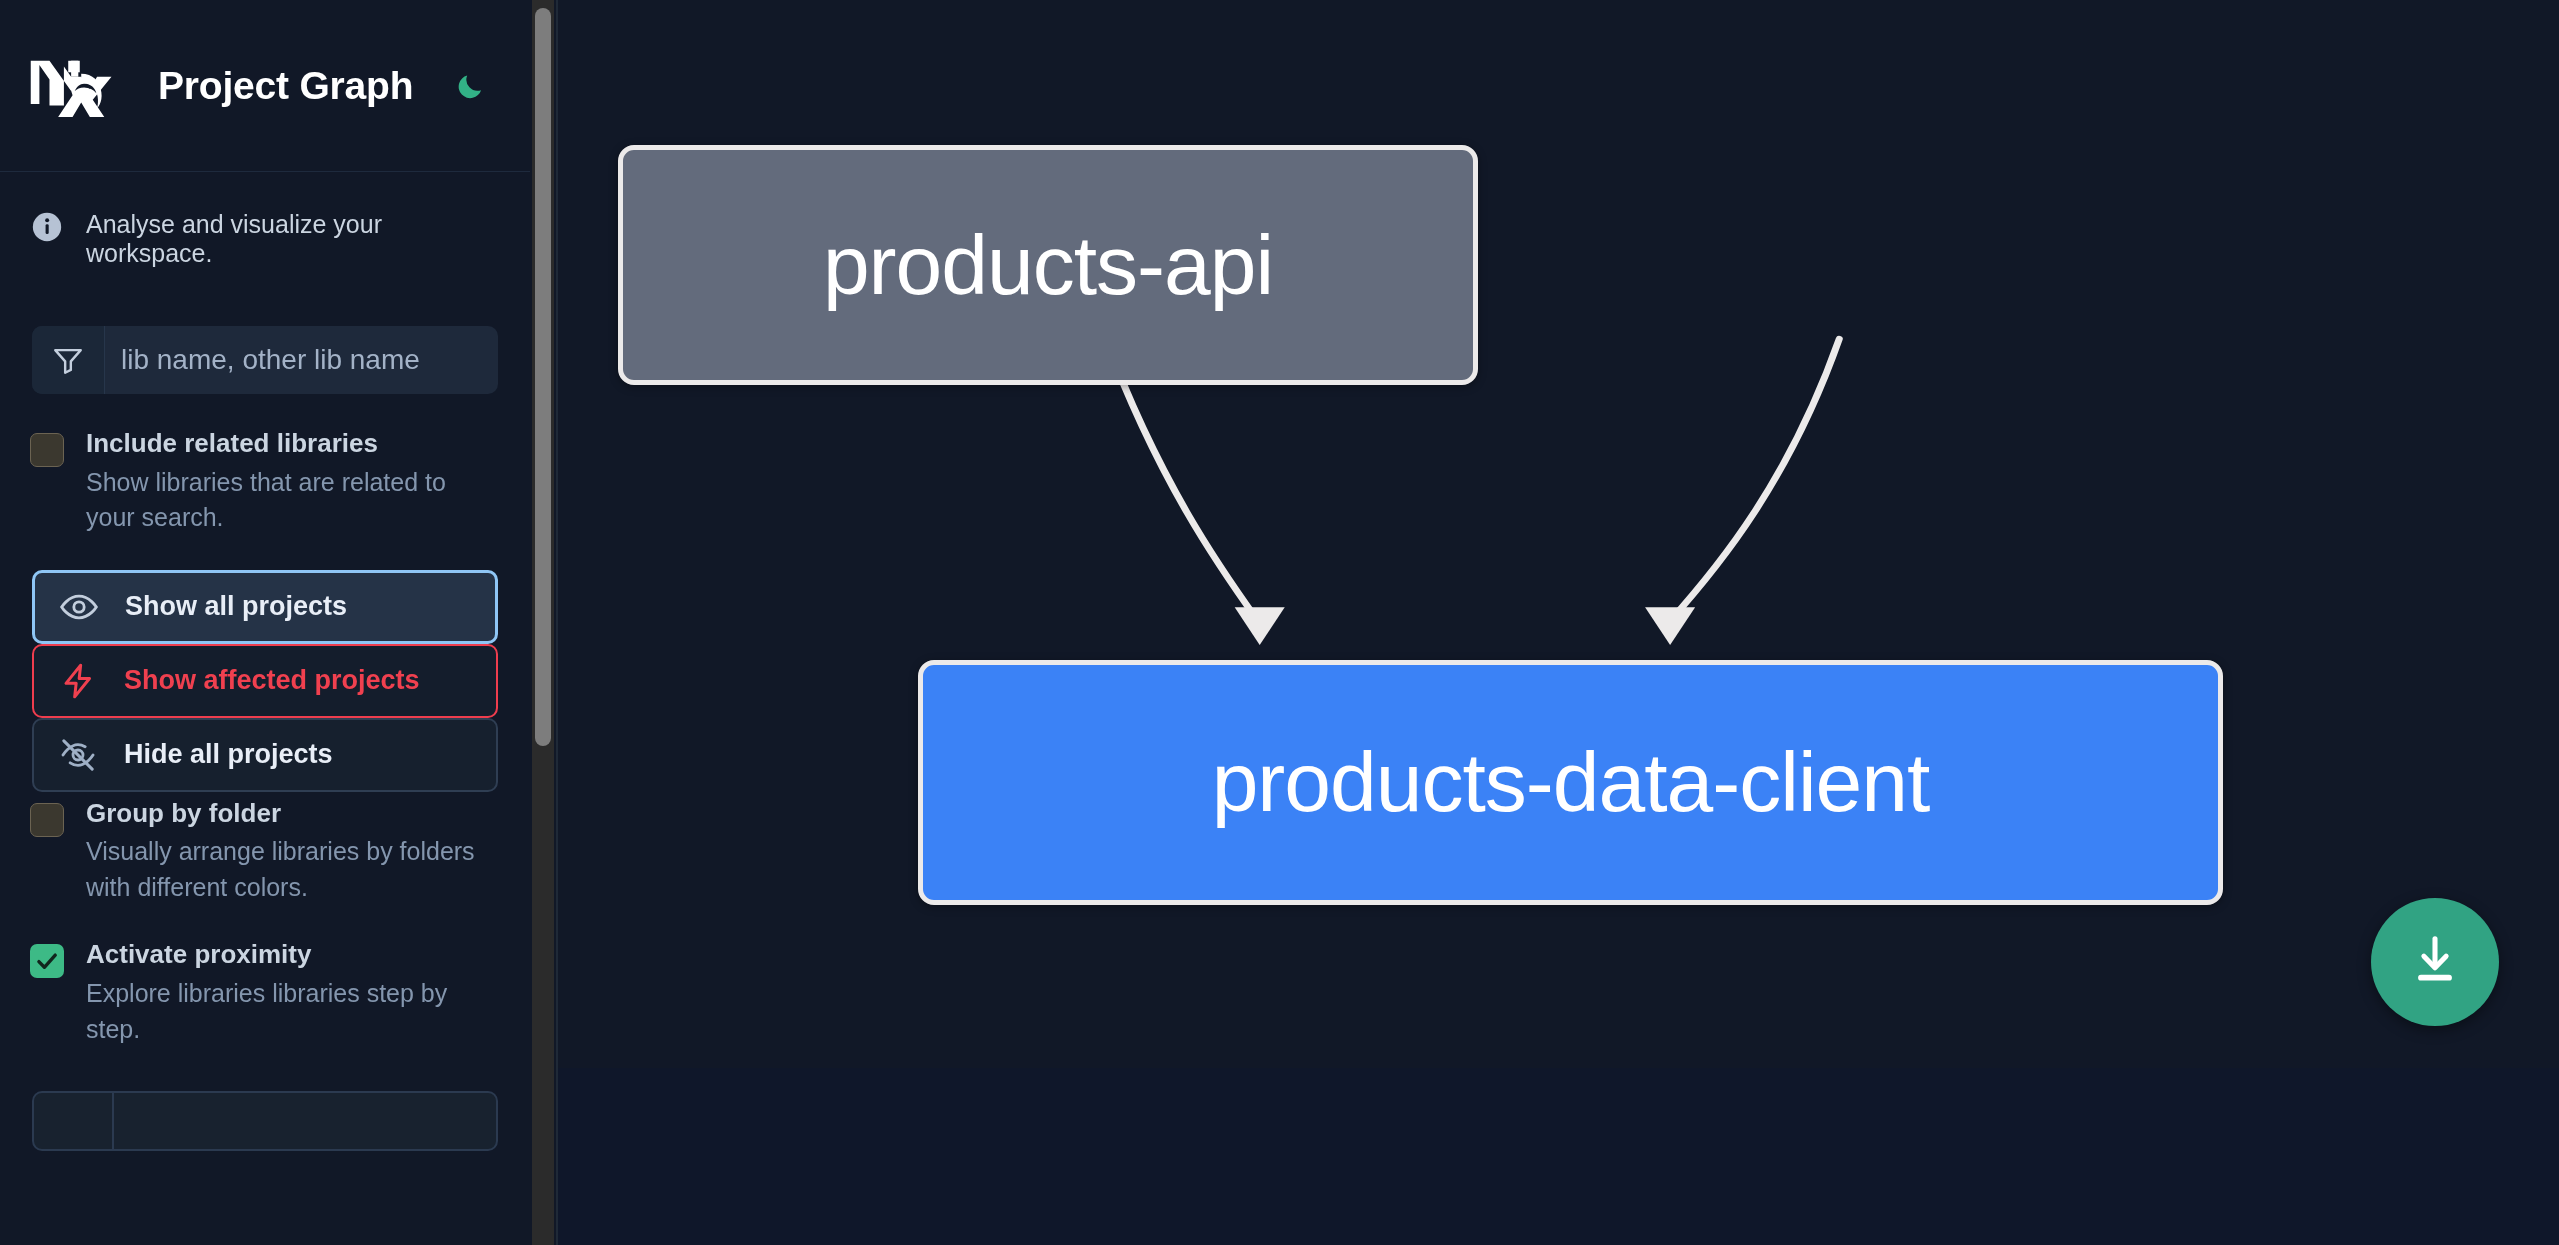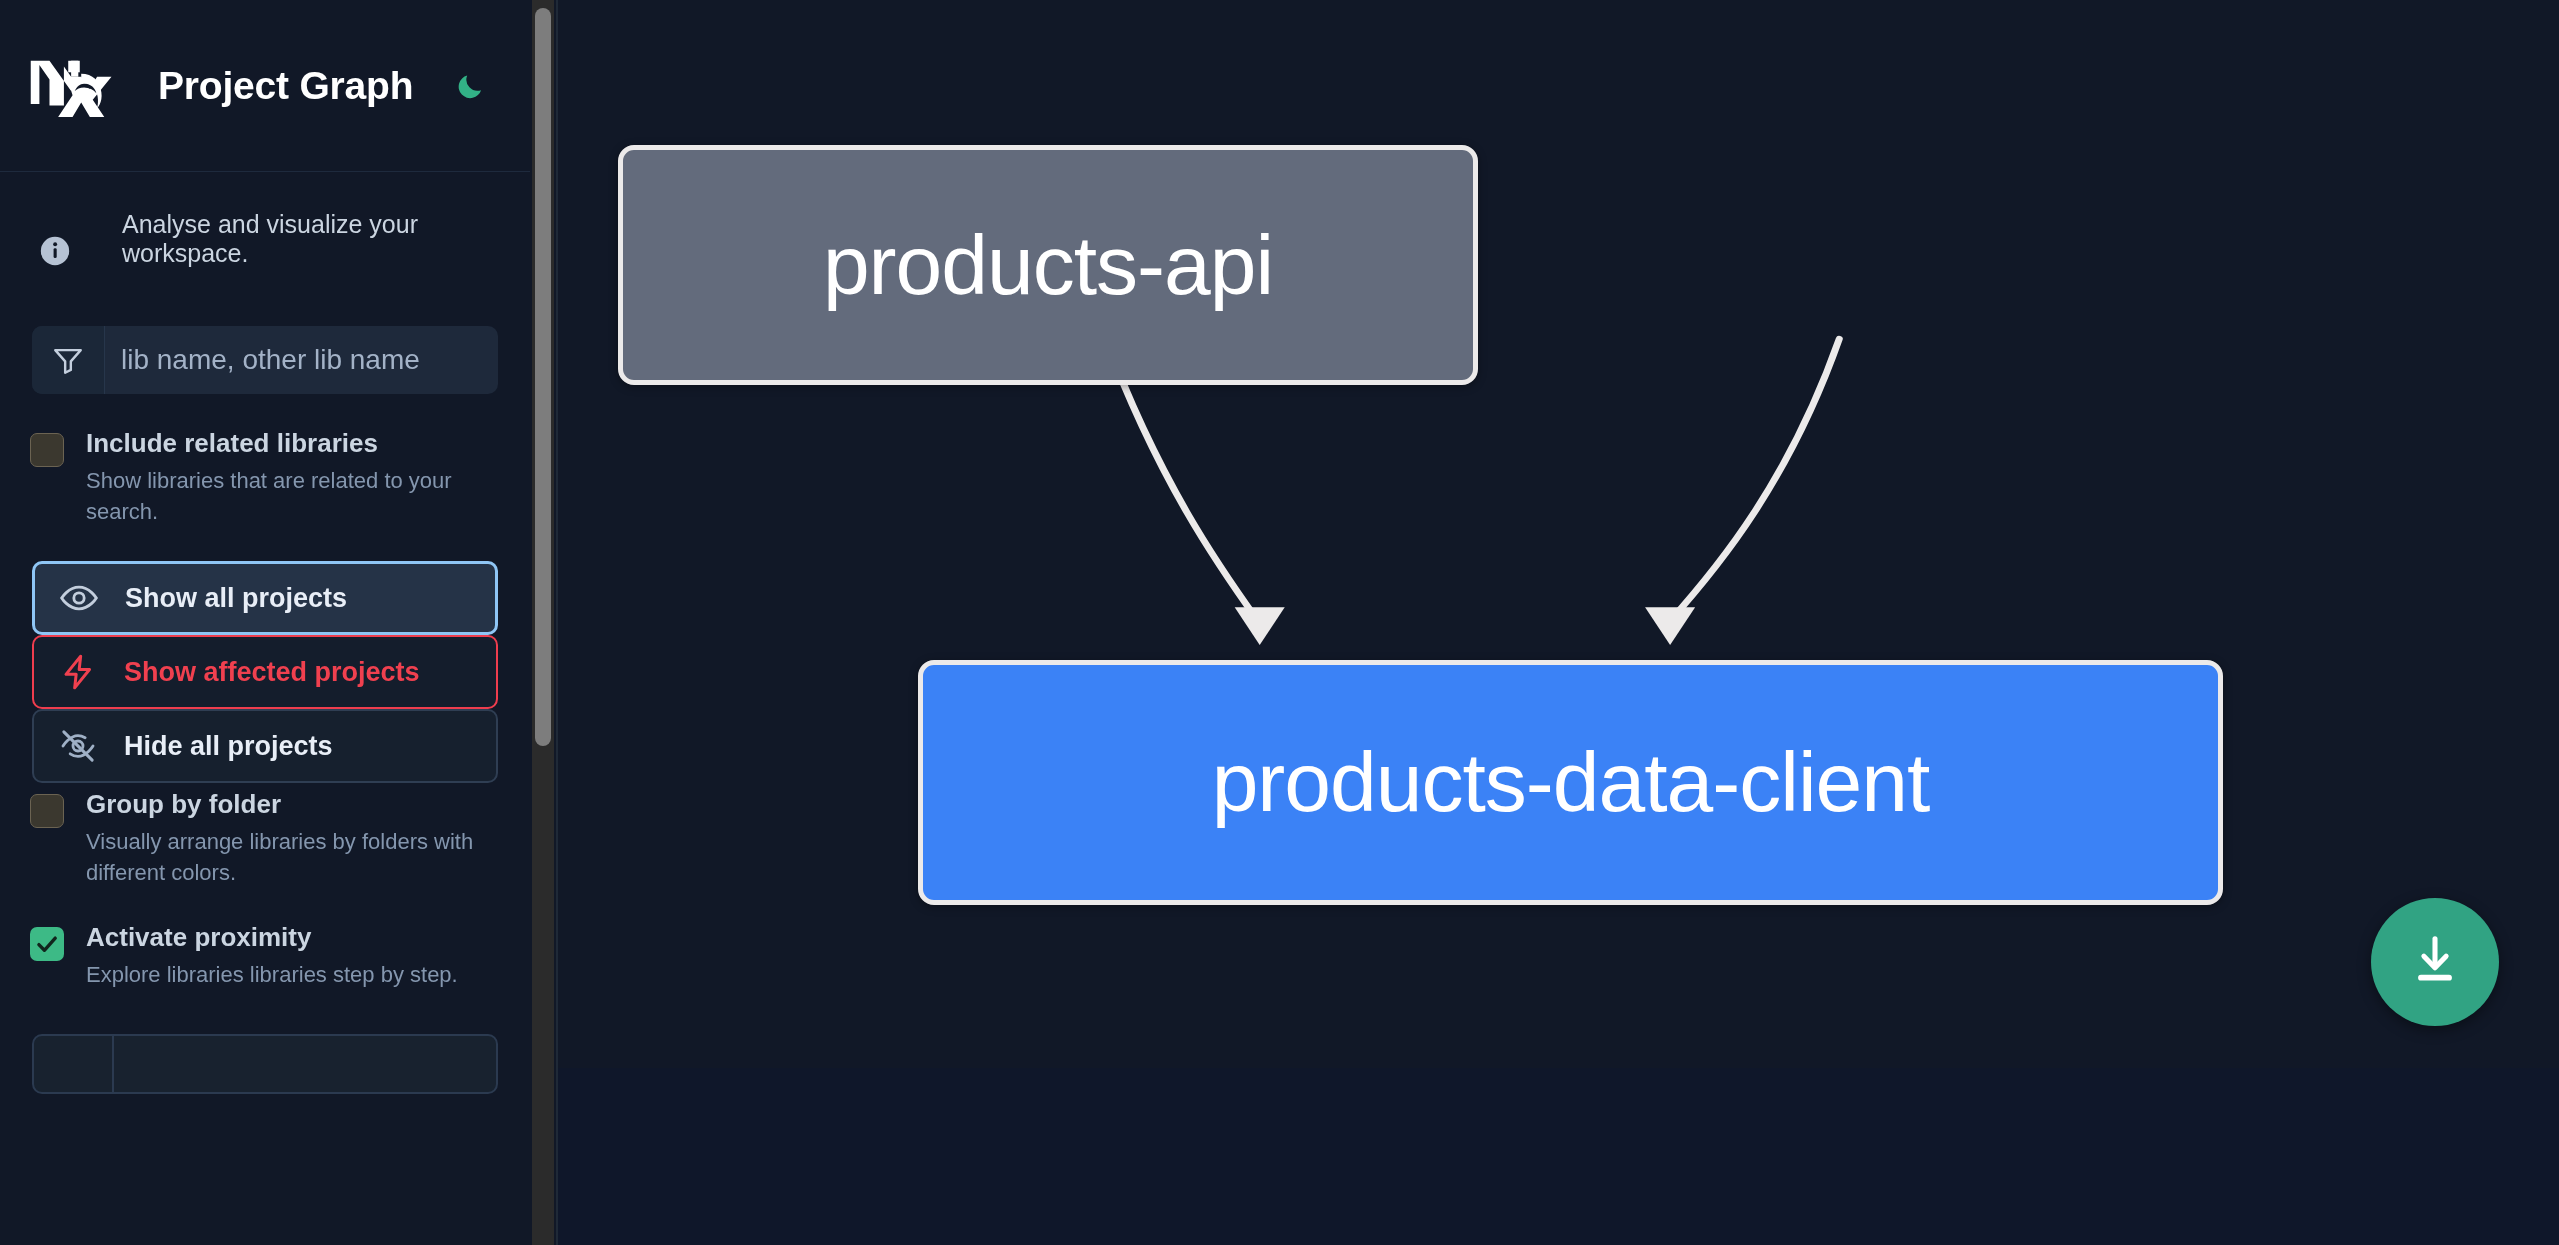--- a/index.html
+++ b/index.html
@@ -42,23 +42,22 @@
     white-space:nowrap;
   }
   .theme-toggle {
     margin-left:36px; width:42px; height:42px;
     display:flex; align-items:center; justify-content:center;
     cursor:pointer;
   }
 
   
   .tagline {
-    display:flex; align-items:flex-end;
-    padding:38px 30px 0 38px;
-    gap:28px;
+    display:flex; align-items:flex-start;
+    padding:38px 30px 0 30px;
   }
   .tagline-icon { width:34px; height:34px; flex:0 0 34px; }
   .tagline-text {
     margin-left:22px;
     color:#cbd5e1;
     font-size:25px;
   }
 
   
   .search-wrap {
@@ -98,21 +97,21 @@
     cursor:pointer;
   }
   .cbox.off { background:#3b382f; border:1px solid #6b6352; }
   .cbox.on  { background:#3dba86; display:flex; align-items:center; justify-content:center; }
   .check-body { margin-left:22px; }
   .check-label {
     color:#cbd5e1; font-size:26px; font-weight:bold;
     line-height:1.18;
   }
   .check-desc {
-    color:#8496ae; font-size:22px;
+    color:#8496ae; font-size:25px;
     line-height:1.42;
     margin-top:6px;
     max-width:430px;
   }
 
   
   .btn-stack { padding:34px 32px 0 32px; }
   .btn {
     display:flex; align-items:center;
     height:74px;

